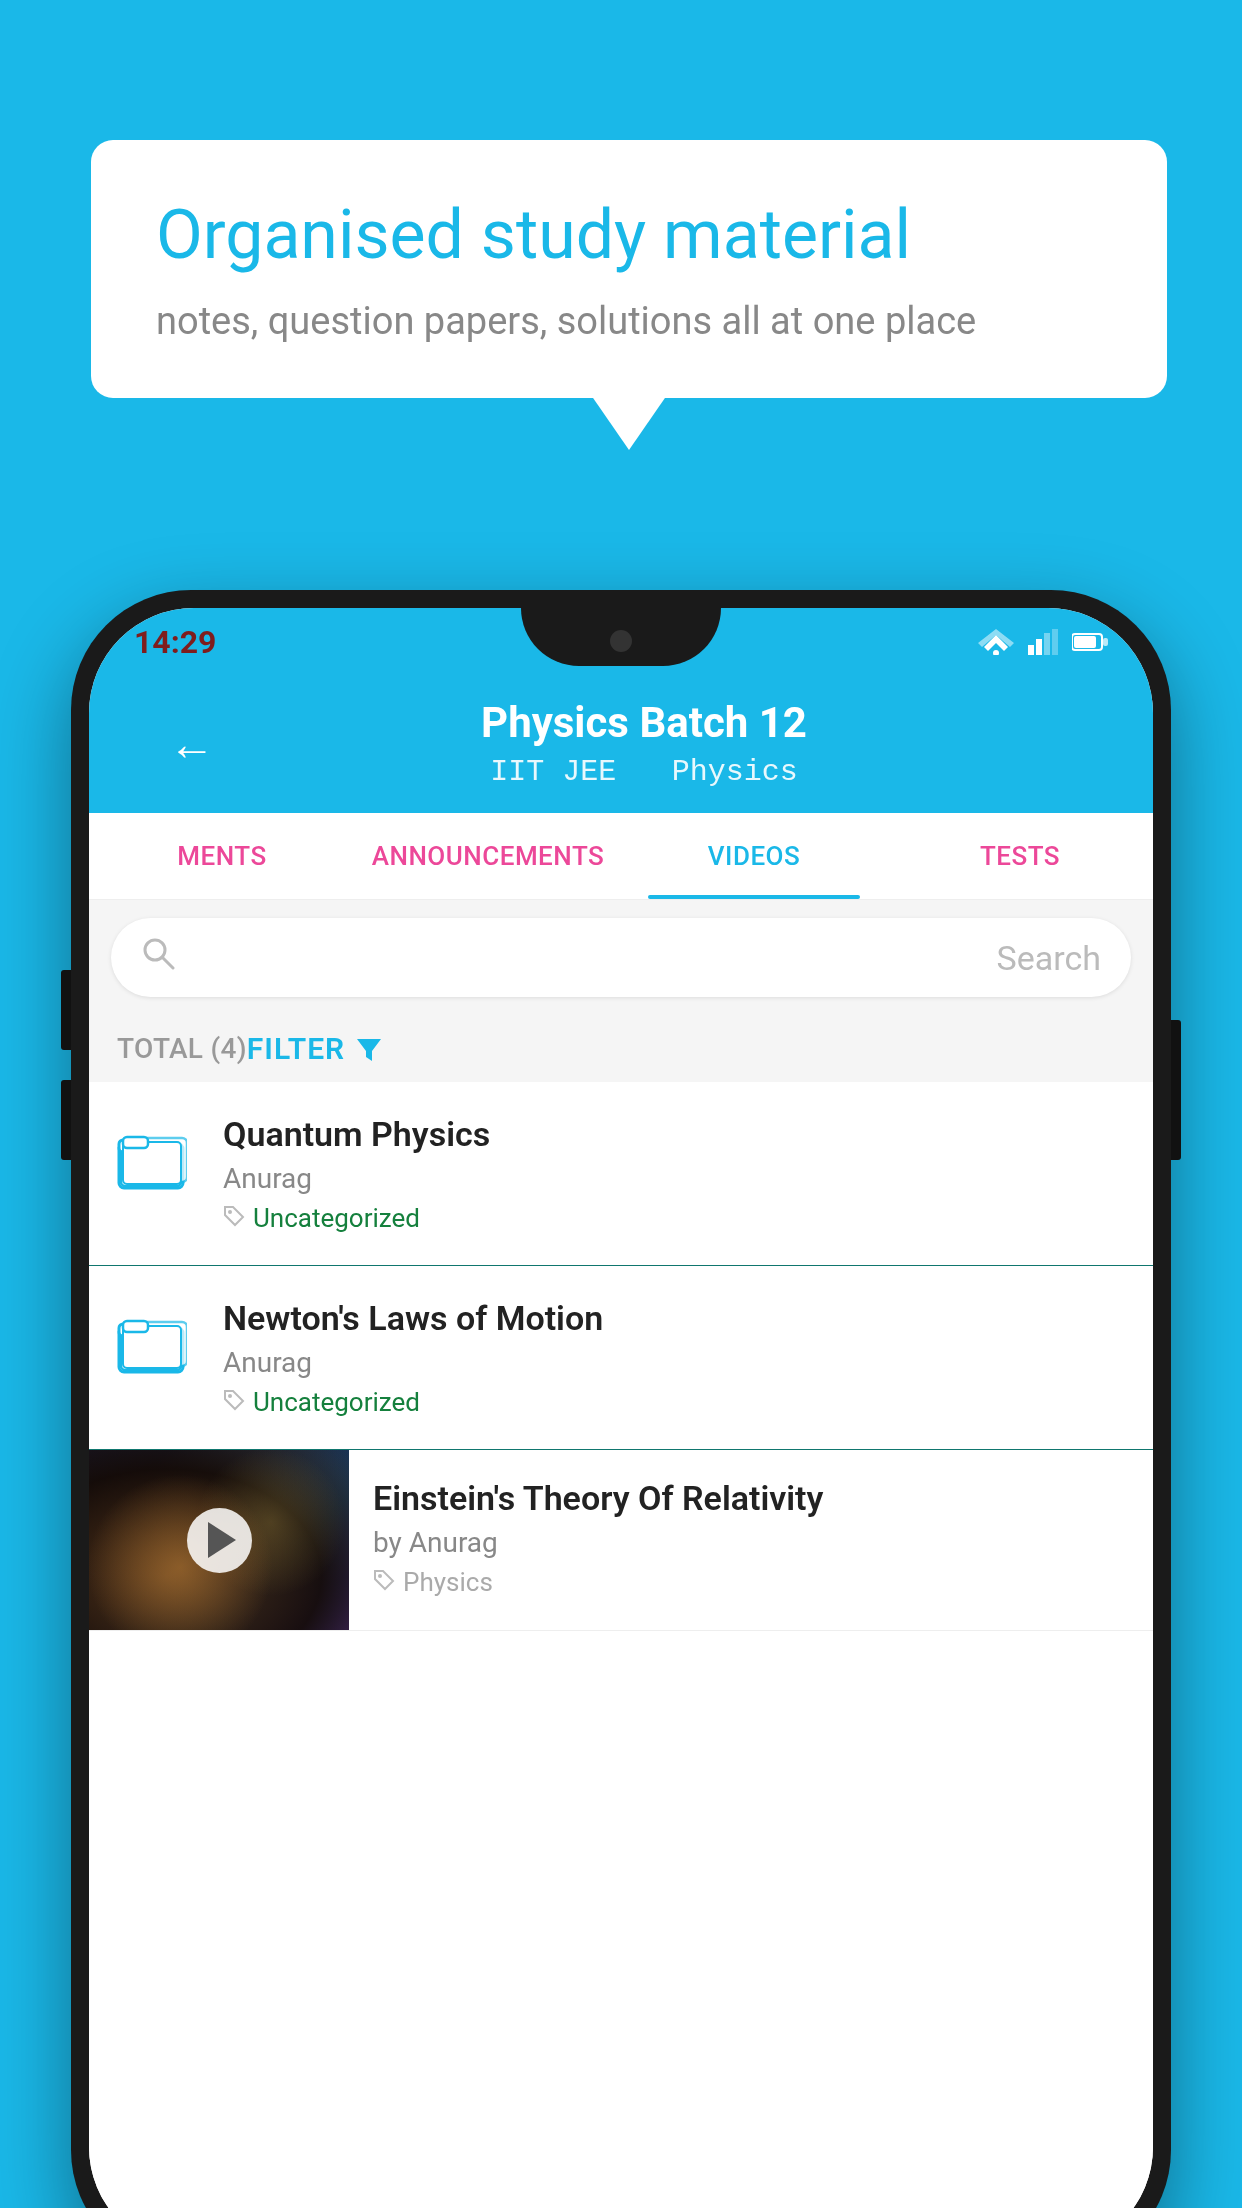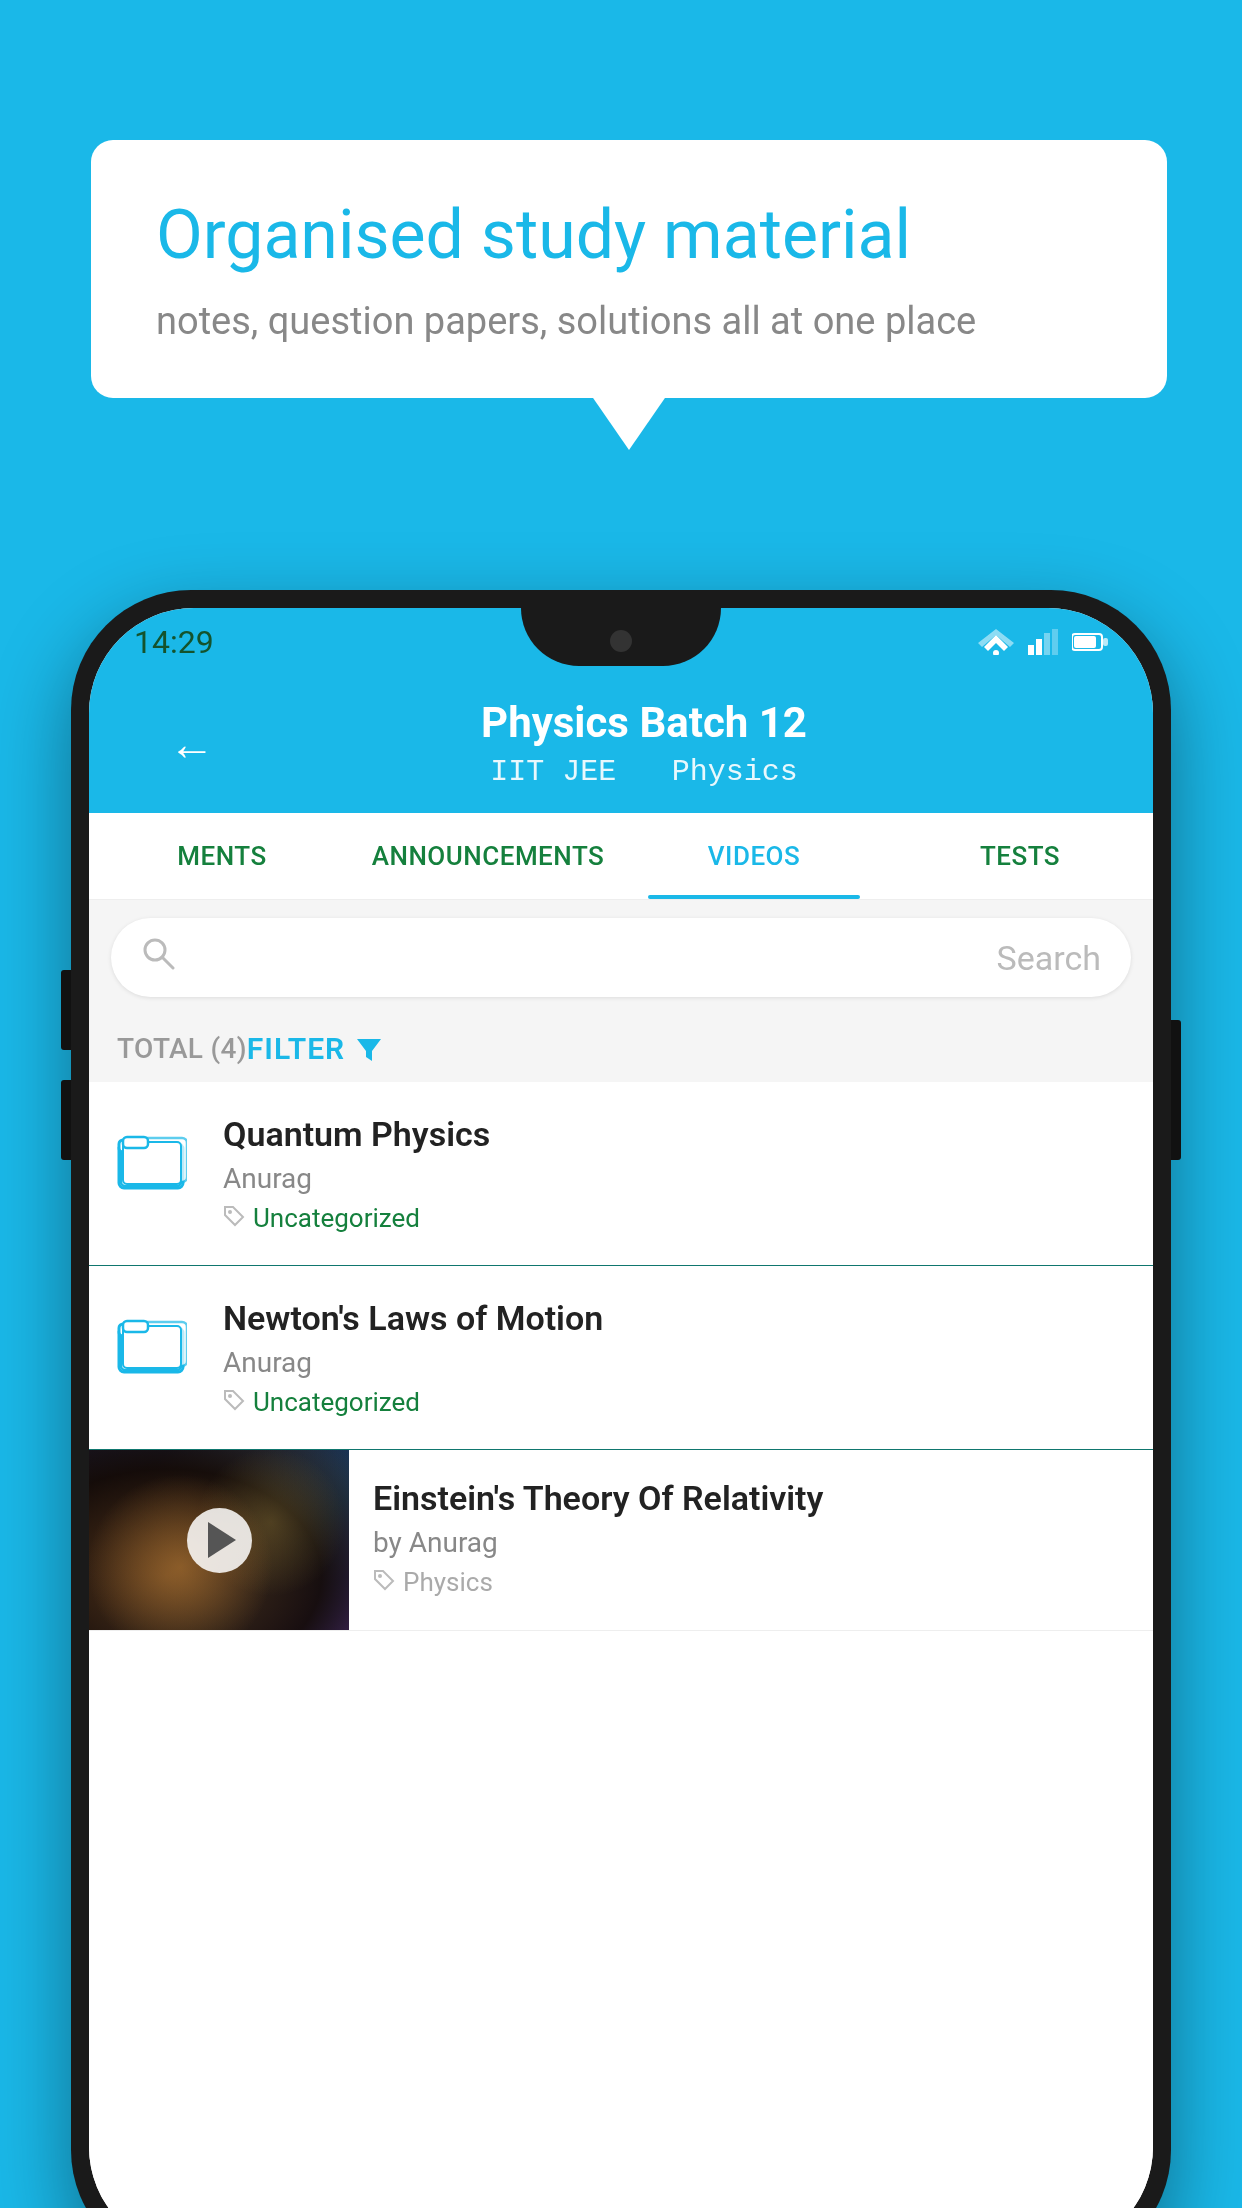--- a/index.html
+++ b/index.html
@@ -85,23 +85,23 @@
       background: #1ab8e8;
       height: 68px;
       display: flex;
       align-items: center;
       justify-content: space-between;
       padding: 0 45px;
       flex-shrink: 0;
     }
 
     .status-time {
-      color: #14532d;
+      color: #7f1d1d;
       font-size: 32px;
-      font-weight: 400;
+      font-weight: 700;
     }
 
     .status-icons {
       display: flex;
       align-items: center;
       gap: 14px;
     }
 
     .status-icons svg {
       fill: white;
@@ -177,21 +177,21 @@
       border-bottom: 1px solid #eee;
       flex-shrink: 0;
     }
 
     .nav-tab {
       flex: 1;
       text-align: center;
       padding: 28px 5px;
       font-size: 26px;
       font-weight: 500;
-      color: #15803d;
+      color: #ec4899;
       letter-spacing: 0.5px;
       position: relative;
       cursor: pointer;
     }
 
     .nav-tab.active {
       color: #1ab8e8;
     }
 
     .nav-tab.active::after {

